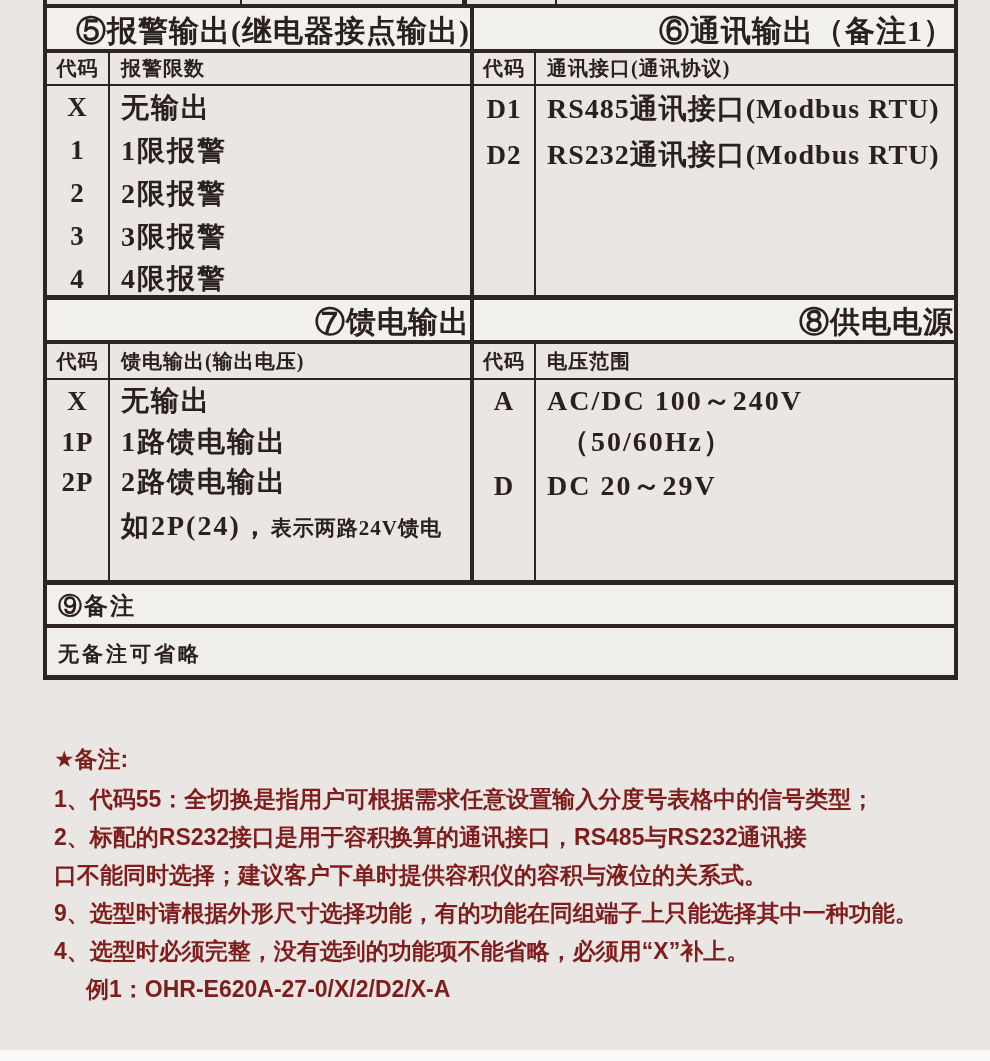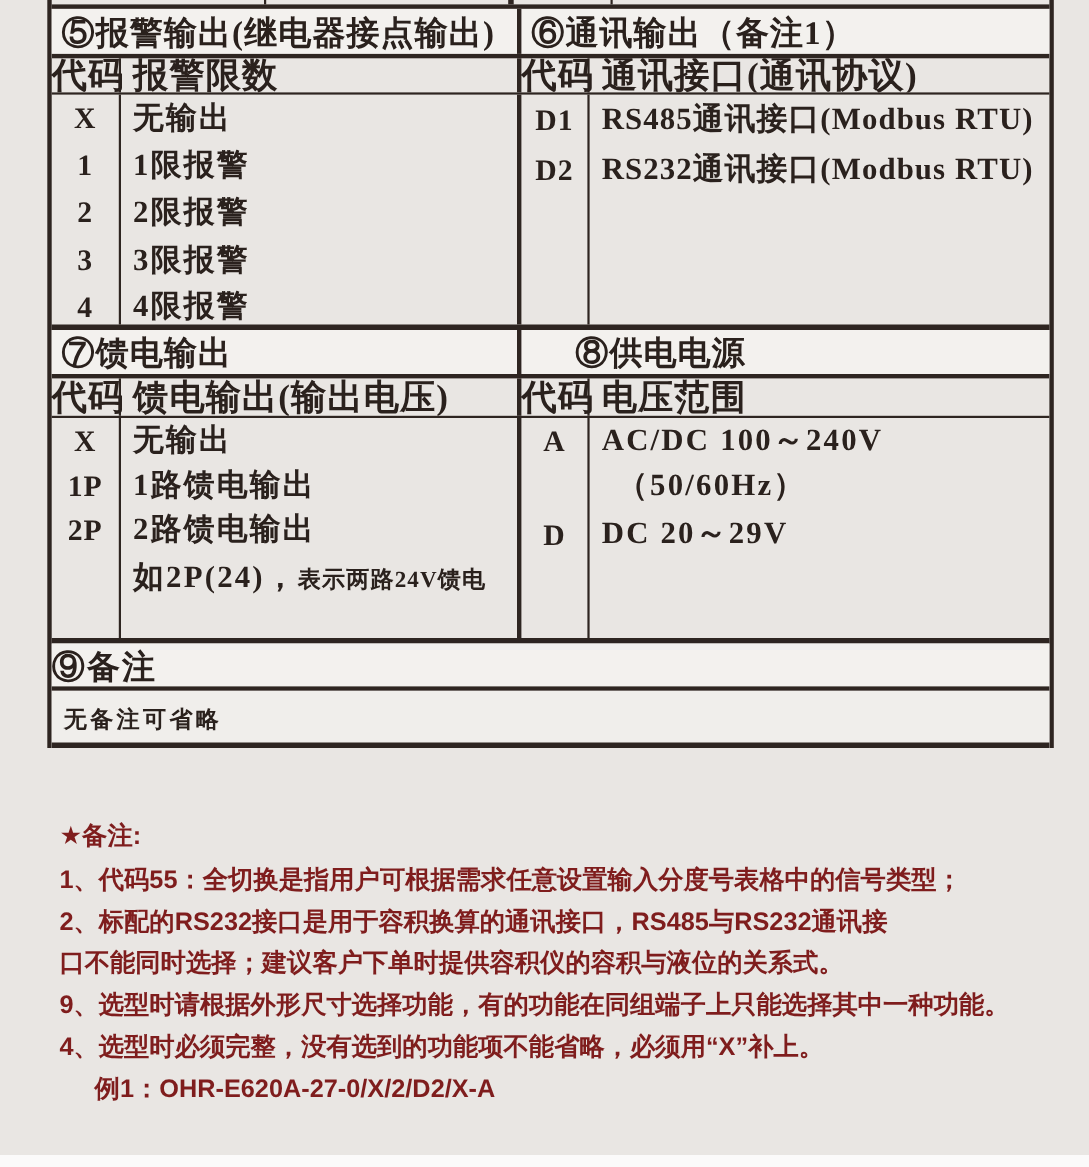--- a/index.html
+++ b/index.html
@@ -17,49 +17,49 @@
     font-family:"Liberation Serif","DejaVu Serif",serif;
     font-weight:bold;
   }
   .band { display:flex; border-bottom-style:solid; border-bottom-color:#2e2521; }
   .sliver { height:8px; border-bottom-width:4px; position:relative; }
   .sliver .vline { position:absolute; top:0; bottom:0; background:#2e2521; }
   .vl-a { left:193px; width:2px; }
   .vl-b { left:415px; width:5px; }
   .vl-c { left:508px; width:2px; }
 
-  .hband { height:45px; border-bottom-width:4px; background:#f3f1ee; }
+  .hband { height:45px; border-bottom-width:4px; background:#f3f1ee;text-align:right; }
   .hband .cell { line-height:45px; font-size:30px; letter-spacing:1px; padding-left:9px; white-space:nowrap; overflow:hidden; }
   .half-l { width:427px; border-right:4px solid #2e2521; }
   .half-r { flex:1; }
   .half-l.cols, .half-r.cols { display:flex; }
 
   .colhdr1 { height:33px; border-bottom-width:2px; }
   .colhdr1 .cc { line-height:31px; }
   .colhdr2 { height:36px; border-bottom-width:2px; }
   .colhdr2 .cc { line-height:34px; }
-  .cc { font-size:32px; letter-spacing:1px; white-space:nowrap; }
+  .cc { font-size:20px; letter-spacing:1px; white-space:nowrap; }
   .codecol-l { width:63px; border-right:2px solid #2e2521; text-align:center; }
   .codecol-r { width:62px; border-right:2px solid #2e2521; text-align:center; }
   .desccol { flex:1; padding-left:11px; overflow:hidden; }
 
   .body1 { height:214px; border-bottom-width:5px; }
   .body2 { height:205px; border-bottom-width:5px; }
   .rowtxt { font-size:28px; letter-spacing:2px; white-space:nowrap; }
   .codetxt { font-size:27px; letter-spacing:1px; }
   .r43 { height:43px; line-height:43px; }
   .r46 { height:46px; line-height:46px; }
   .r42 { height:42px; line-height:42px; }
   .r40 { height:40px; line-height:40px; }
   .r48 { height:48px; line-height:48px; }
   .indent2 { padding-left:14px; }
   .small-note { font-size:21px; letter-spacing:1px; }
 
   .hband3 { height:43px; border-bottom-width:4px; background:#f3f1ee; }
-  .hband3 .cell { line-height:43px; font-size:30px; letter-spacing:2px; }
+  .hband3 .cell { line-height:43px; font-size:24px; letter-spacing:2px; padding-left:11px; }
   .remrow { height:52px; border-bottom-width:5px; background:#f0eeeb; }
   .remrow .cell { line-height:52px; font-size:21px; letter-spacing:3px; padding-left:11px; }
 
   
   .notes {
     position:absolute; left:54px; top:744px; width:906px;
     font-family:"Liberation Sans","DejaVu Sans",sans-serif;
     font-weight:bold; font-size:23px; color:#7f1d1d; letter-spacing:0px;
   }
   .note-title { line-height:30px; margin-bottom:10px; }

